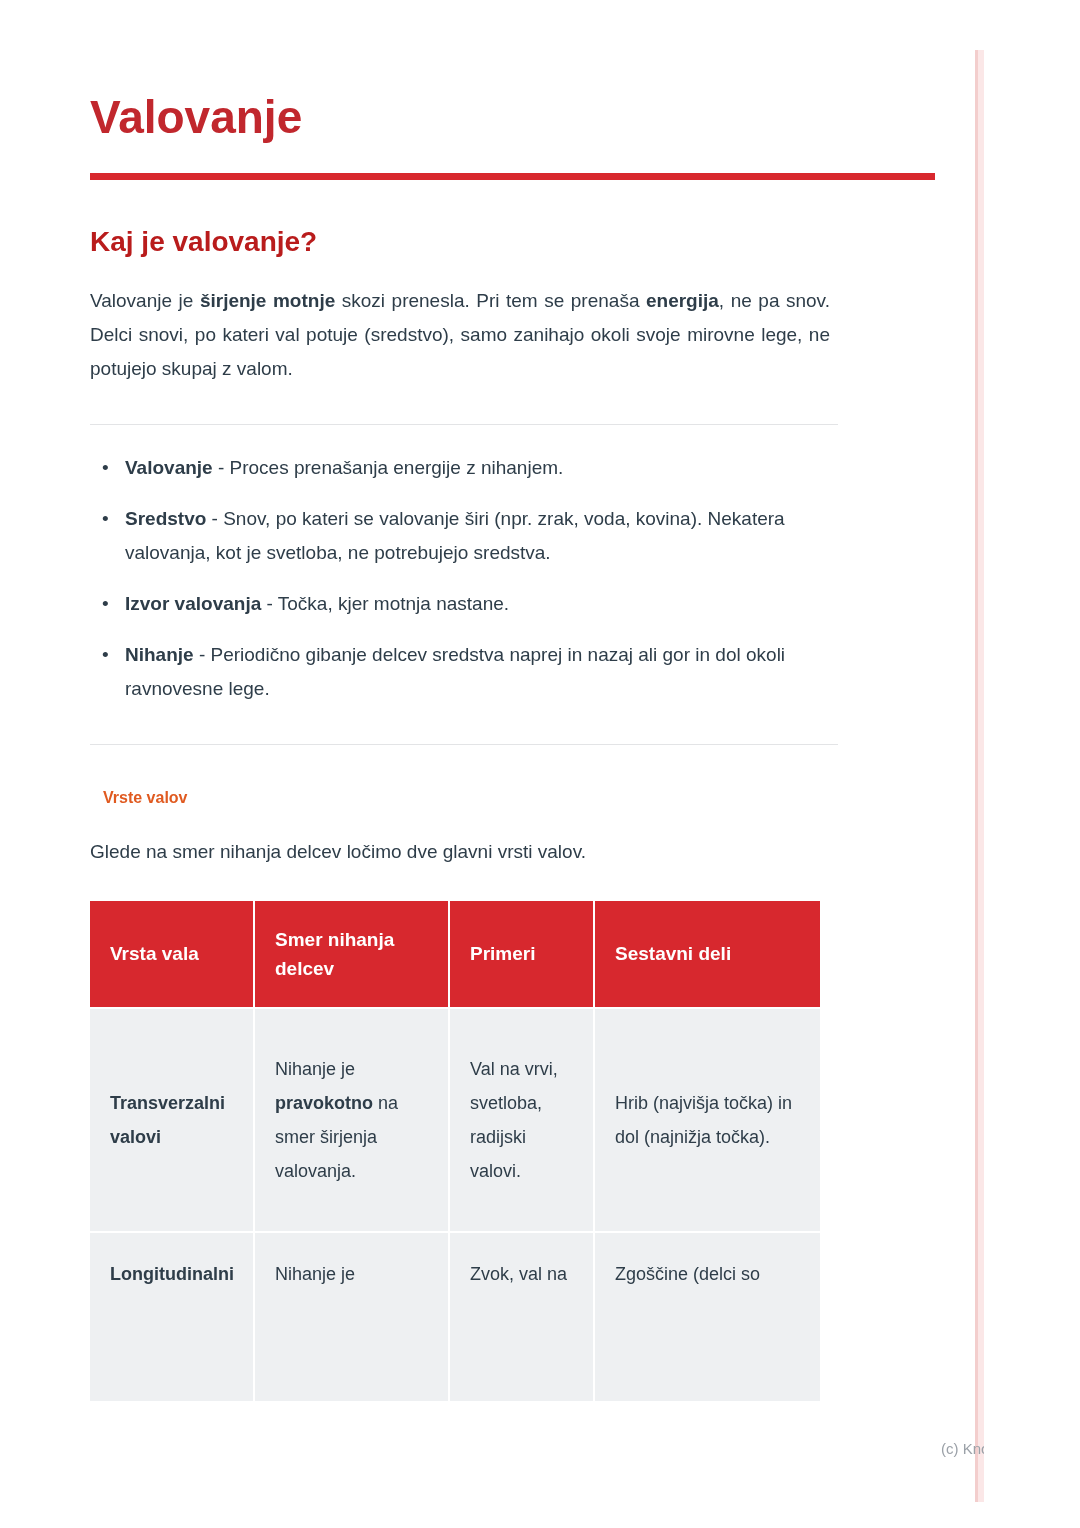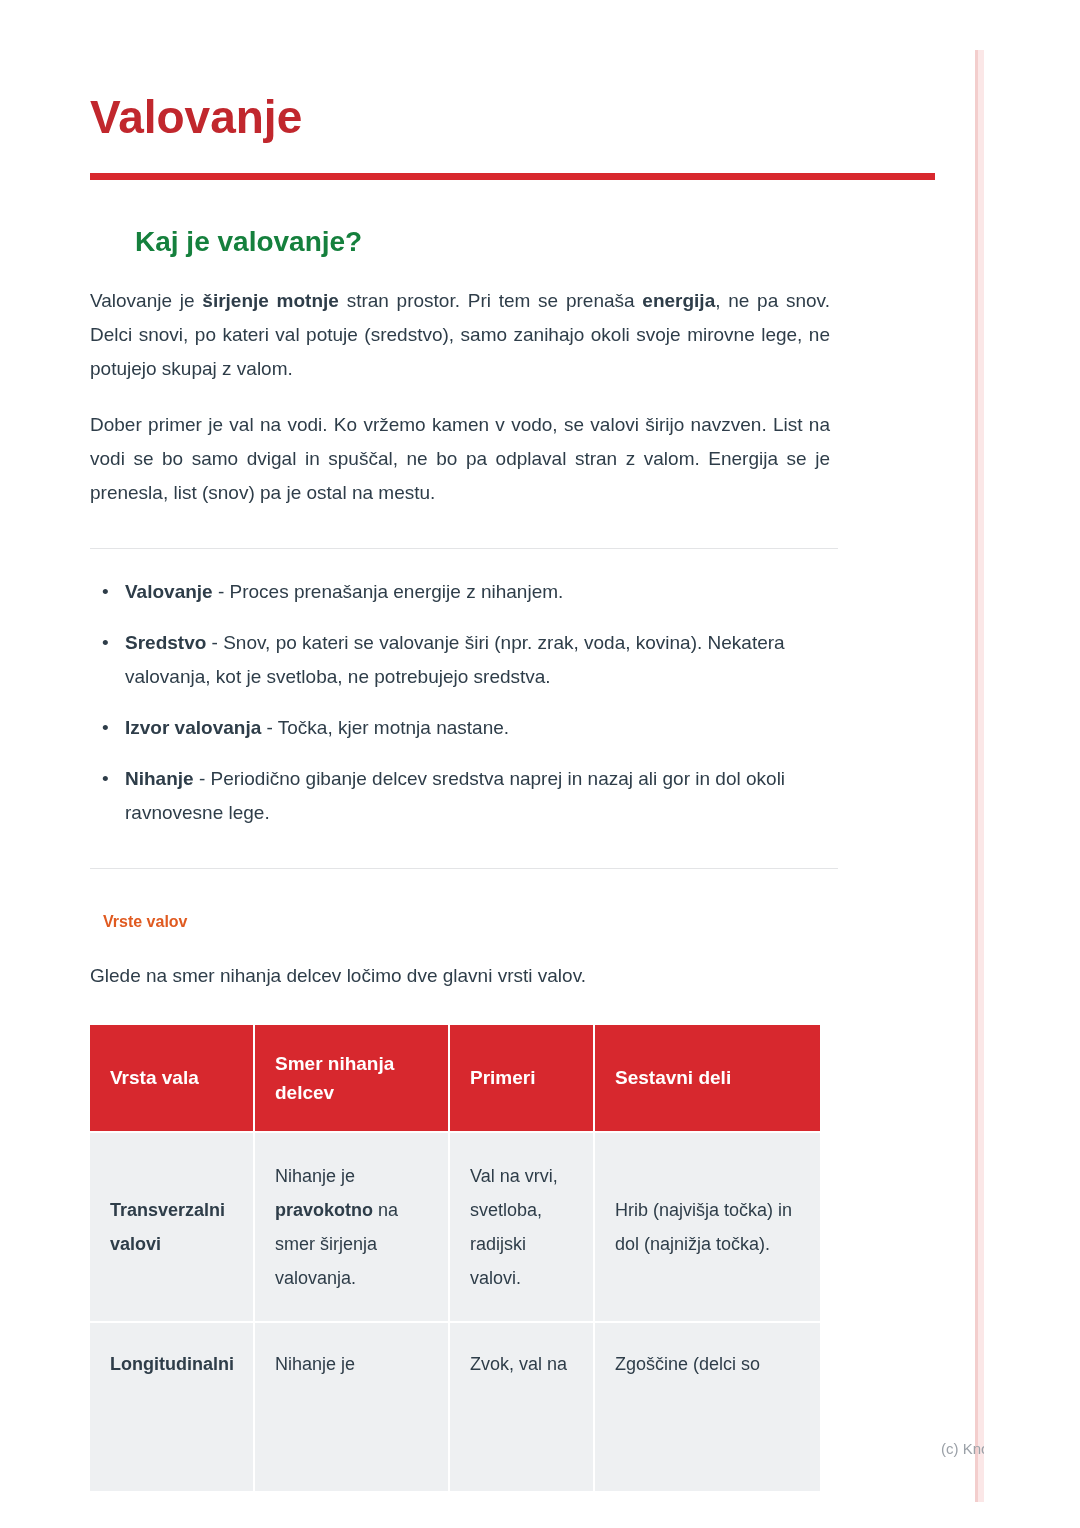--- a/index.html
+++ b/index.html
@@ -11,21 +11,21 @@
   .accent-stripe {
     position:absolute; left:975px; top:50px; width:47px; height:1452px;
     background:#fbe7e7; border-left:3px solid #f3cecd;
   }
   .content { position:relative; padding:92px 0 0 90px; width:945px; z-index:1; }
 
   h1.doc-title { font-size:46px; font-weight:bold; color:#c1272d; line-height:1.1; }
   .title-rule { width:845px; height:7px; background:#d8282e; margin-top:30px; }
 
   h2.section { font-size:28px; font-weight:bold; }
-  .red-heading { color:#15803d;margin-left:45px; }
+  .red-heading { color:#b91c1c; }
   .orange-heading { color:#e05a20; }
   h3.subsection { font-size:16px; font-weight:bold; color:#e05a20; margin-top:44px;margin-left:13px; }
 
   p.body-text {
     width:740px; font-size:19px; line-height:34px; color:#2e3d49;
     text-align:justify;
   }
   p.body-text b, li b, td b { font-weight:bold; }
 
   .mt-heading { margin-top:46px; }
@@ -55,21 +55,21 @@
   }
   table.waves th {
     background:#d7282e; color:#ffffff; font-size:19px; font-weight:bold;
     text-align:left; vertical-align:middle; padding:18px 20px;
     line-height:29px; height:108px;
     border-right:2px solid #ffffff; border-bottom:2px solid #ffffff;
   }
   table.waves th:last-child { border-right:none; }
   table.waves td {
     background:#eef0f2; color:#2e3d49; font-size:18px; line-height:34px;
-    vertical-align:middle; padding:26px 20px;
+    vertical-align:middle; padding:43px 20px;
     border-right:2px solid #ffffff; border-bottom:2px solid #ffffff;
   }
   table.waves td:last-child { border-right:none;margin-top:16px; }
   table.waves tr.partial td { vertical-align:top; padding-top:24px; height:170px; }
   .cell-bold { font-weight:bold; }
 
   .footer-note {
     position:absolute; left:908px; top:1440px; font-size:15px;
     color:#9ba1a8; z-index:2; white-space:nowrap;margin-left:33px;
   }
@@ -81,23 +81,22 @@
 
   <div class="accent-stripe"></div>
 
   <div class="content">
 
     <h1 class="doc-title">Valovanje</h1>
     <div class="title-rule"></div>
 
     <h2 class="section red-heading mt-heading">Kaj je valovanje?</h2>
 
-    <p class="body-text mt-p1"><span>Valovanje je </span><b>širjenje motnje</b><span> stran prostor. Pri tem se prenaša </span><b>energija</b><span>, ne pa snov. Delci snovi, po kateri val potuje (sredstvo), samo zanihajo okoli svoje mirovne lege, ne potujejo skupaj z valom.</span></p>
+    <p class="body-text mt-p1"><span>Valovanje je </span><b>širjenje motnje</b><span> skozi prenesla. Pri tem se prenaša </span><b>energija</b><span>, ne pa snov. Delci snovi, po kateri val potuje (sredstvo), samo zanihajo okoli svoje mirovne lege, ne potujejo skupaj z valom.</span></p>
 
-    <p class="body-text mt-p2">Dober primer je val na vodi. Ko vržemo kamen v vodo, se valovi širijo navzven. List na vodi se bo samo dvigal in spuščal, ne bo pa odplaval stran z valom. Energija se je prenesla, list (snov) pa je ostal na mestu.</p>
 
     <hr class="divider">
 
 
     <ul class="terms">
       <li><span class="bullet-dot">•</span><b>Valovanje</b><span> - Proces prenašanja energije z nihanjem.</span></li>
       <li><span class="bullet-dot">•</span><b>Sredstvo</b><span> - Snov, po kateri se valovanje širi (npr. zrak, voda, kovina). Nekatera valovanja, kot je svetloba, ne potrebujejo sredstva.</span></li>
       <li><span class="bullet-dot">•</span><b>Izvor valovanja</b><span> - Točka, kjer motnja nastane.</span></li>
       <li><span class="bullet-dot">•</span><b>Nihanje</b><span> - Periodično gibanje delcev sredstva naprej in nazaj ali gor in dol okoli ravnovesne lege.</span></li>
     </ul>

